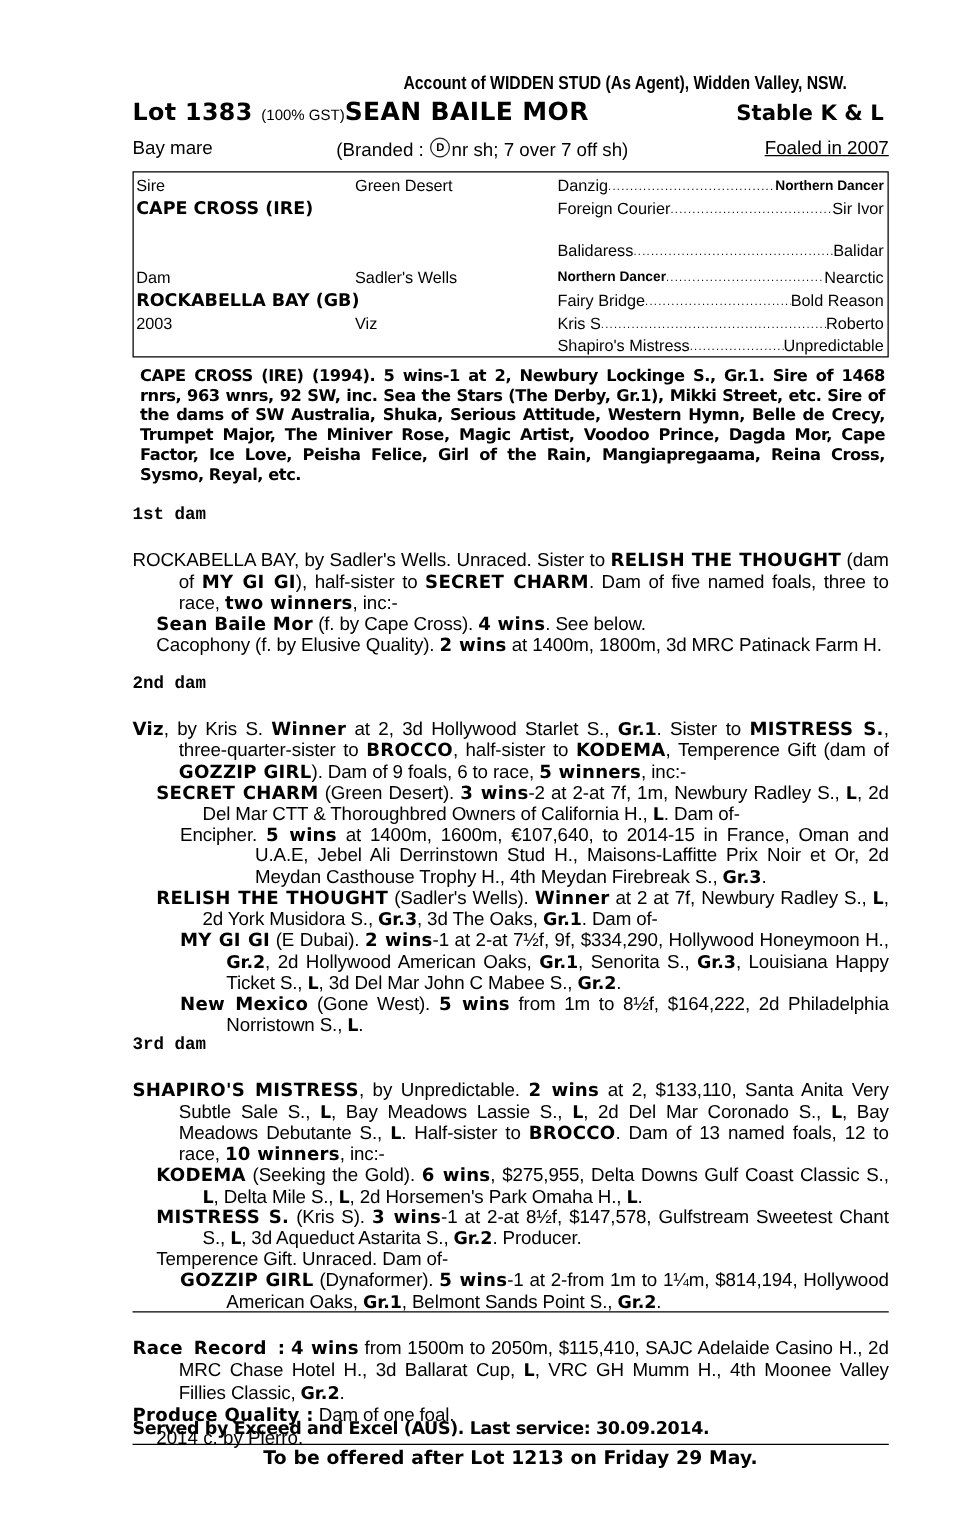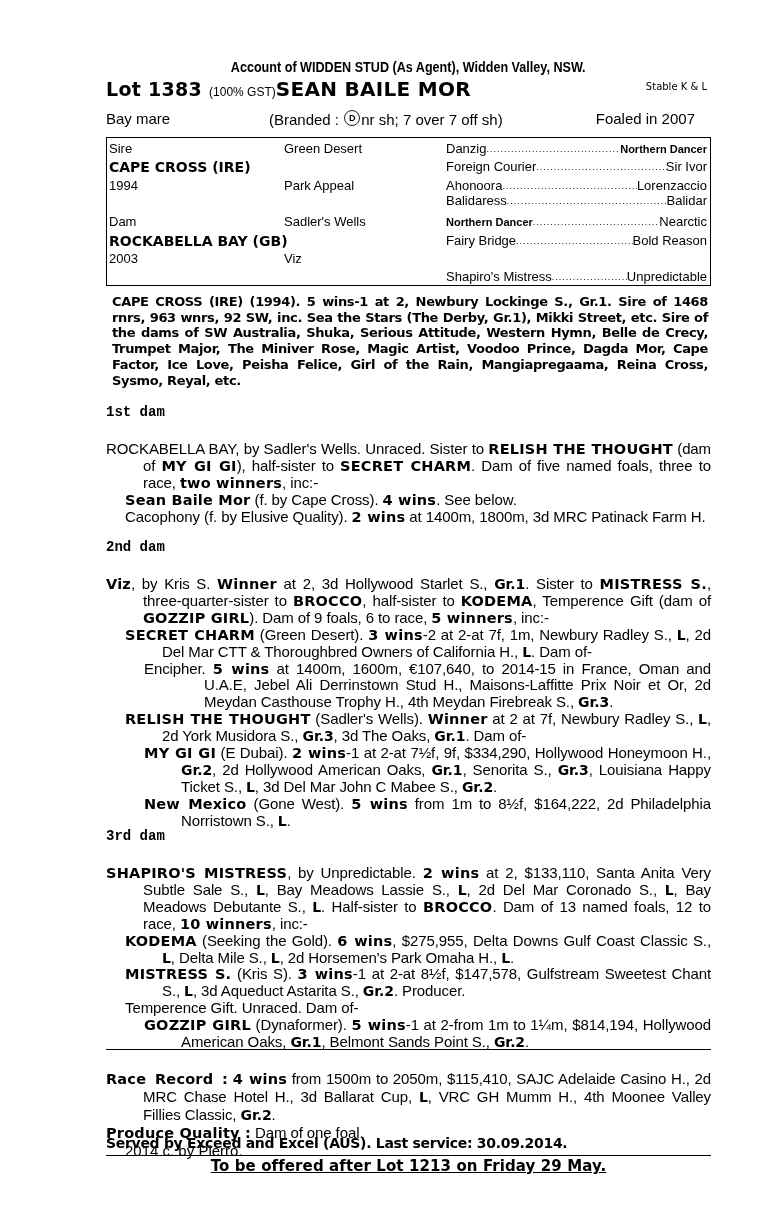--- a/index.html
+++ b/index.html
@@ -1,32 +1,32 @@
 <!DOCTYPE html>
 <html><head>
   <meta charset="utf-8">
   <style>
     html, body { margin: 0; padding: 0; background: #ffffff; }
     body { width: 769px; height: 1210px; position: relative; overflow: hidden; color: #000; font-family: "Liberation Sans", sans-serif; }
     .page { position: absolute; left: 106px; top: 0; width: 605px; }
 
-    .account { position: absolute; top: 58px; left: 0; width: 605px; text-align: center; font-size: 15px; }
+    .account { position: absolute; top: 58px; left: 0; width: 605px; text-align: right; font-size: 15px; }
     .account span { display: inline-block; transform: scaleX(0.84); transform-origin: center; font-weight: bold; letter-spacing: 0px; white-space: nowrap; }
 
     .lotline { position: absolute; top: 77px; left: 0; width: 605px; height: 26px; white-space: nowrap; }
     .lot-no { position: absolute; left: 0; top: 0; font-family: "DejaVu Sans", sans-serif; font-weight: bold; font-size: 19px; letter-spacing: 0.3px; }
     .gst { font-family: "Liberation Sans", sans-serif; font-weight: normal; font-size: 12px; letter-spacing: 0; }
     .horse { font-family: "DejaVu Sans", sans-serif; font-weight: bold; font-size: 20px; letter-spacing: 0.3px; }
-    .stable { position: absolute; right: 4px; top: 4px; font-family: "DejaVu Sans", sans-serif; font-weight: normal; font-size: 10px; }
+    .stable { position: absolute; right: 4px; top: 4px; font-family: "DejaVu Sans", sans-serif; font-weight: bold; font-size: 17px; }
 
     .subline { position: absolute; top: 110px; left: 0; width: 605px; font-size: 15px; white-space: nowrap; }
     .sex { position: absolute; left: 0; }
     .brand { position: absolute; left: 163px; }
     .brand-icon { display: inline-block; width: 14px; height: 14px; border: 1px solid #222; border-radius: 50%; font-size: 9px; line-height: 14px; text-align: center; vertical-align: 4px; font-weight: bold; margin: 0 1px; }
-    .foaled { position: absolute; right: 16px; }
+    .foaled { position: absolute; right: 0; text-decoration: underline; }
 
     .pedbox { position: absolute; top: 137px; left: 0; width: 605px; height: 149px; border: 1.3px solid #000; box-sizing: border-box; }
     .ped-row { position: absolute; left: 0; width: 100%; height: 18px; font-size: 13px; line-height: 18px; white-space: nowrap; }
     .c1 { position: absolute; left: 2px; }
     .c2 { position: absolute; left: 177px; }
     .c3 { position: absolute; left: 339px; width: 261px; display: flex; }
     .c3 .l { white-space: nowrap; }
     .c3 .dots { flex: 1; overflow: hidden; white-space: nowrap; letter-spacing: 1px; font-size: 9px; line-height: 18px; }
     .c3 .dots::before { content: "................................................................................................................................"; }
     .c3 .r { white-space: nowrap; }
@@ -41,21 +41,21 @@
     .i0 { padding-left: 37px; text-indent: -37px; margin-top: 20px; }
     .i1 { padding-left: 56px; text-indent: -37px; }
     .i2 { padding-left: 75px; text-indent: -37px; }
     .i3 { padding-left: 98px; text-indent: -60px; }
     .hb { font-family: "DejaVu Sans", sans-serif; font-weight: bold; font-size: 14.5px; letter-spacing: 0.2px; }
     .gb { font-family: "DejaVu Sans", sans-serif; font-weight: bold; font-size: 14px; }
 
     .rule { position: absolute; left: 0; width: 605px; border-top: 1.3px solid #000; }
     .records { position: absolute; top: 1050px; left: 0; width: 605px; font-size: 15px; line-height: 17px; }
     .served { position: absolute; top: 1135px; left: 0; width: 605px; font-family: "DejaVu Sans", sans-serif; font-weight: bold; font-size: 14px; letter-spacing: -0.3px; }
-    .offered { position: absolute; top: 1157px; left: 0; width: 605px; text-align: center; font-family: "DejaVu Sans", sans-serif; font-weight: bold; font-size: 15px; text-decoration: underline; letter-spacing: 0.1px; }
+    .offered { position: absolute; top: 1157px; left: 0; width: 605px; text-align: center; font-family: "DejaVu Sans", sans-serif; font-weight: bold; font-size: 15px; letter-spacing: 0.1px; }
   </style>
 </head>
 <body>
 
 <div class="page">
 
   <div class="account"><span>Account of WIDDEN STUD (As Agent), Widden Valley, NSW.</span></div>
 
   <div class="lotline">
     <span class="lot-no"><span>Lot 1383</span> <span class="gst">(100% GST)</span><span class="horse">SEAN BAILE MOR</span></span>
@@ -79,29 +79,20 @@
         </span>
     </div>
     <div class="ped-row" style="top:20px">
       <span class="c1 big">CAPE CROSS (IRE)</span>
       <span class="c3">
           <span class="l">Foreign Courier</span>
           <span class="dots"></span>
           <span class="r">Sir Ivor</span>
         </span>
     </div>
-    <div class="ped-row" style="top:39px">
-      <span class="c1">1994</span>
-      <span class="c2">Park Appeal</span>
-      <span class="c3">
-          <span class="l">Ahonoora</span>
-          <span class="dots"></span>
-          <span class="r">Lorenzaccio</span>
-        </span>
-    </div>
     <div class="ped-row" style="top:54px">
       <span class="c3">
           <span class="l">Balidaress</span>
           <span class="dots"></span>
           <span class="r">Balidar</span>
         </span>
     </div>
     <div class="ped-row" style="top:75px">
       <span class="c1">Dam</span>
       <span class="c2">Sadler's Wells</span>
@@ -115,20 +106,25 @@
       <span class="c1 big">ROCKABELLA BAY (GB)</span>
       <span class="c3">
           <span class="l">Fairy Bridge</span>
           <span class="dots"></span>
           <span class="r">Bold Reason</span>
         </span>
     </div>
     <div class="ped-row" style="top:112px">
       <span class="c1">2003</span>
       <span class="c2">Viz</span>
+      <span class="c3">
+          <span class="l">Kris S</span>
+          <span class="dots"></span>
+          <span class="r">Roberto</span>
+        </span>
     </div>
     <div class="ped-row" style="top:130px">
       <span class="c3">
           <span class="l">Shapiro's Mistress</span>
           <span class="dots"></span>
           <span class="r">Unpredictable</span>
         </span>
     </div>
   </div>
 

